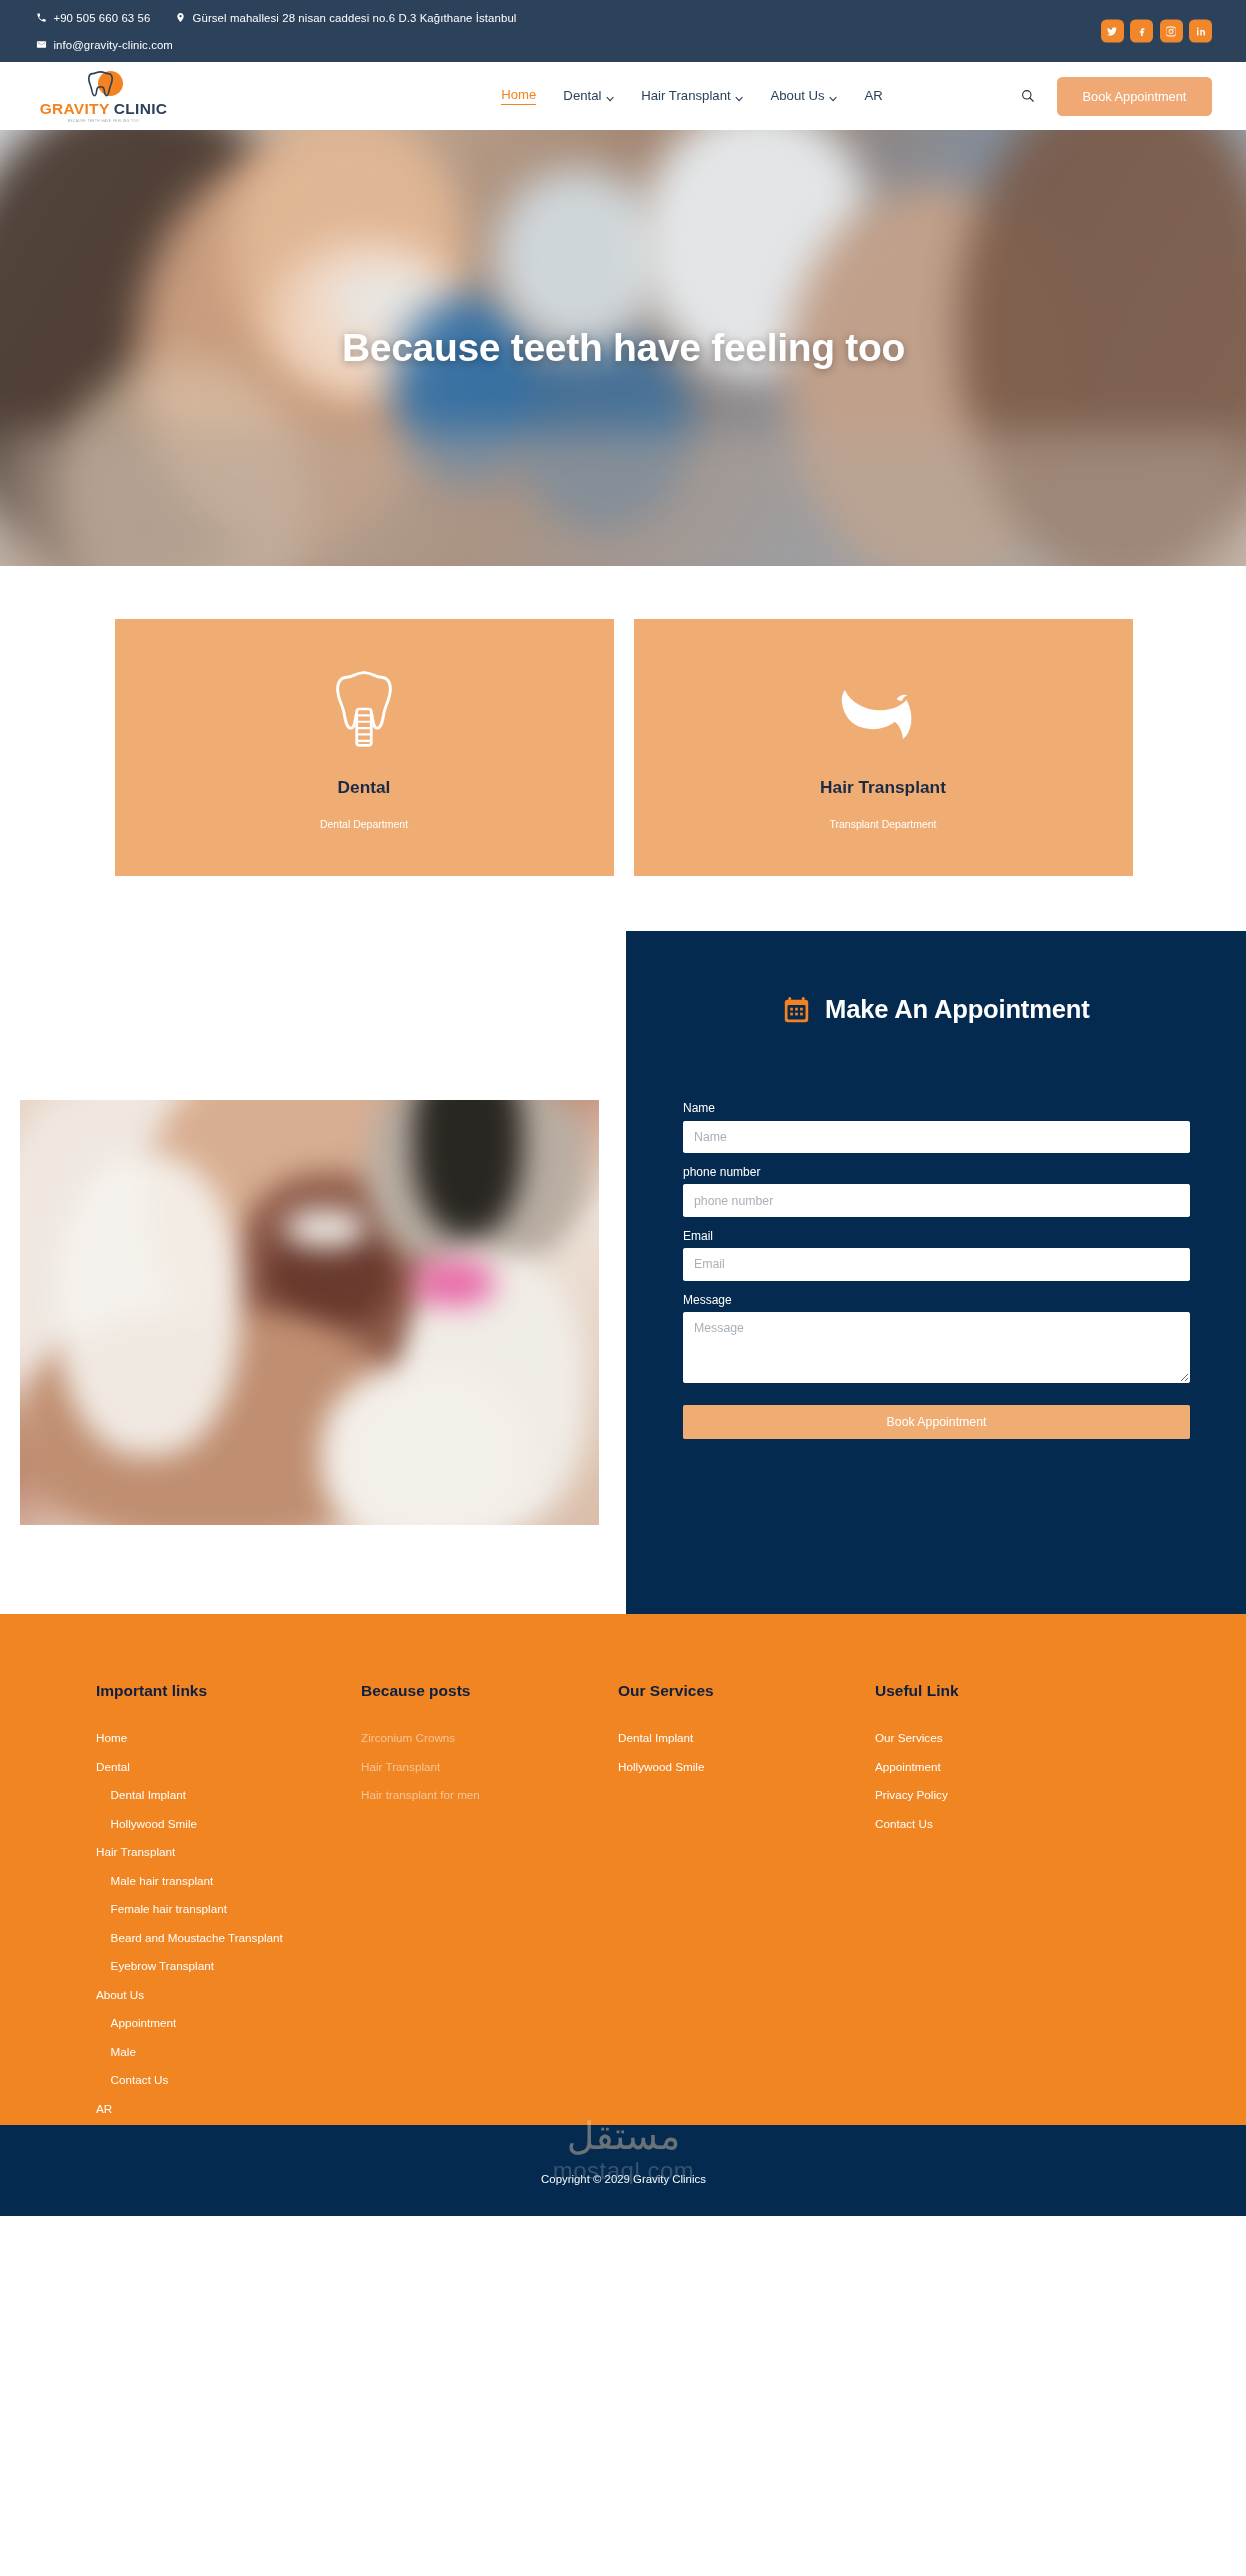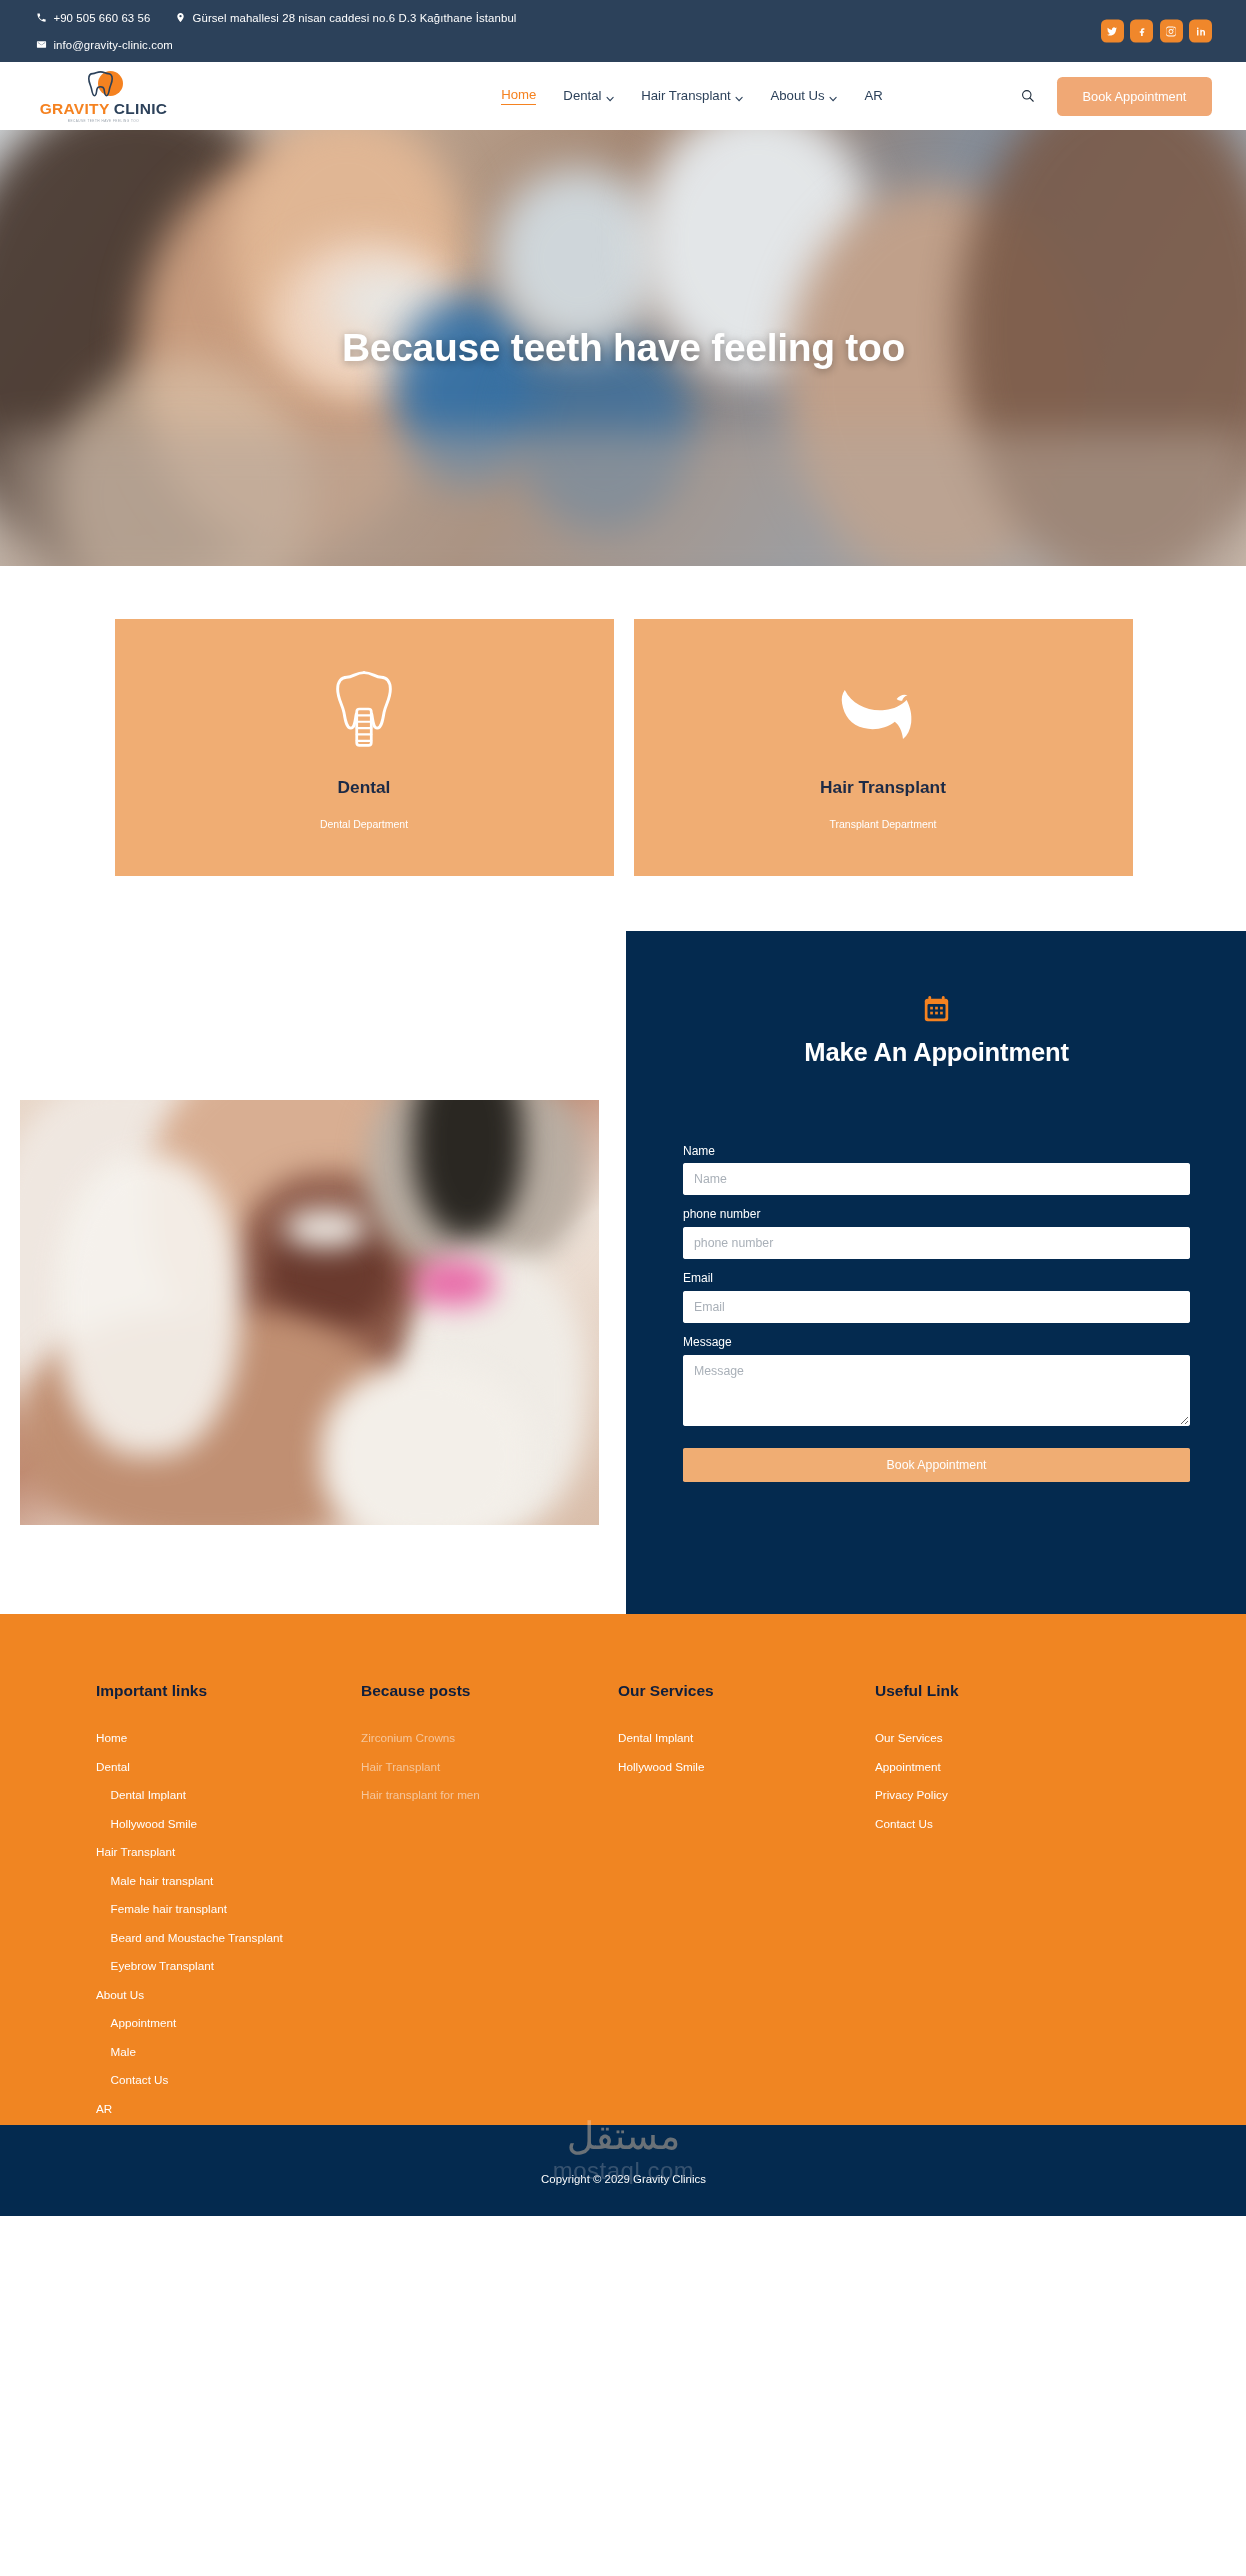--- a/index.html
+++ b/index.html
@@ -101,21 +101,21 @@
     position: absolute; left: 20px; top: 169px; width: 579px; height: 425px;
     background: linear-gradient(145deg,#e8d6c7 0%,#d3a98e 25%,#c08a72 45%,#efe3d9 62%,#d9bda9 100%);
     overflow: hidden;
   }
   .ap { position: absolute; border-radius: 45%; filter: blur(14.6px); }
   .appt-panel {
     position: absolute; right: 0; top: 0; width: 621px; height: 683px;
     background: #042a4f; padding: 64px 57px 0 57px;
   }
   .appt-head {
-    display: flex; align-items: center; justify-content: center; gap: 14.6px; margin-bottom: 77px; flex-direction: column;
+    display: flex; align-items: center; justify-content: center; gap: 14.6px; margin-bottom: 77px;
   }
   .cal-ico { width: 27px; height: 28px; }
   .cal-ico svg { width: 27px; height: 28px; }
   .appt-title { color: #ffffff; font-size: 25.6px; font-weight: 700; letter-spacing: -0.2px; }
 
   .field { margin-bottom: 12px; }
   .field label { display: block; color: #ffffff; font-size: 12px; margin-bottom: 5.5px; }
   .field input, .field textarea {
     width: 100%; border: 0.9px solid #ffffff; background: #ffffff; border-radius: 1.8px;
     padding: 8.2px 10px; font-size: 12.3px; font-family: inherit; color: #2c3e50; outline: none;

